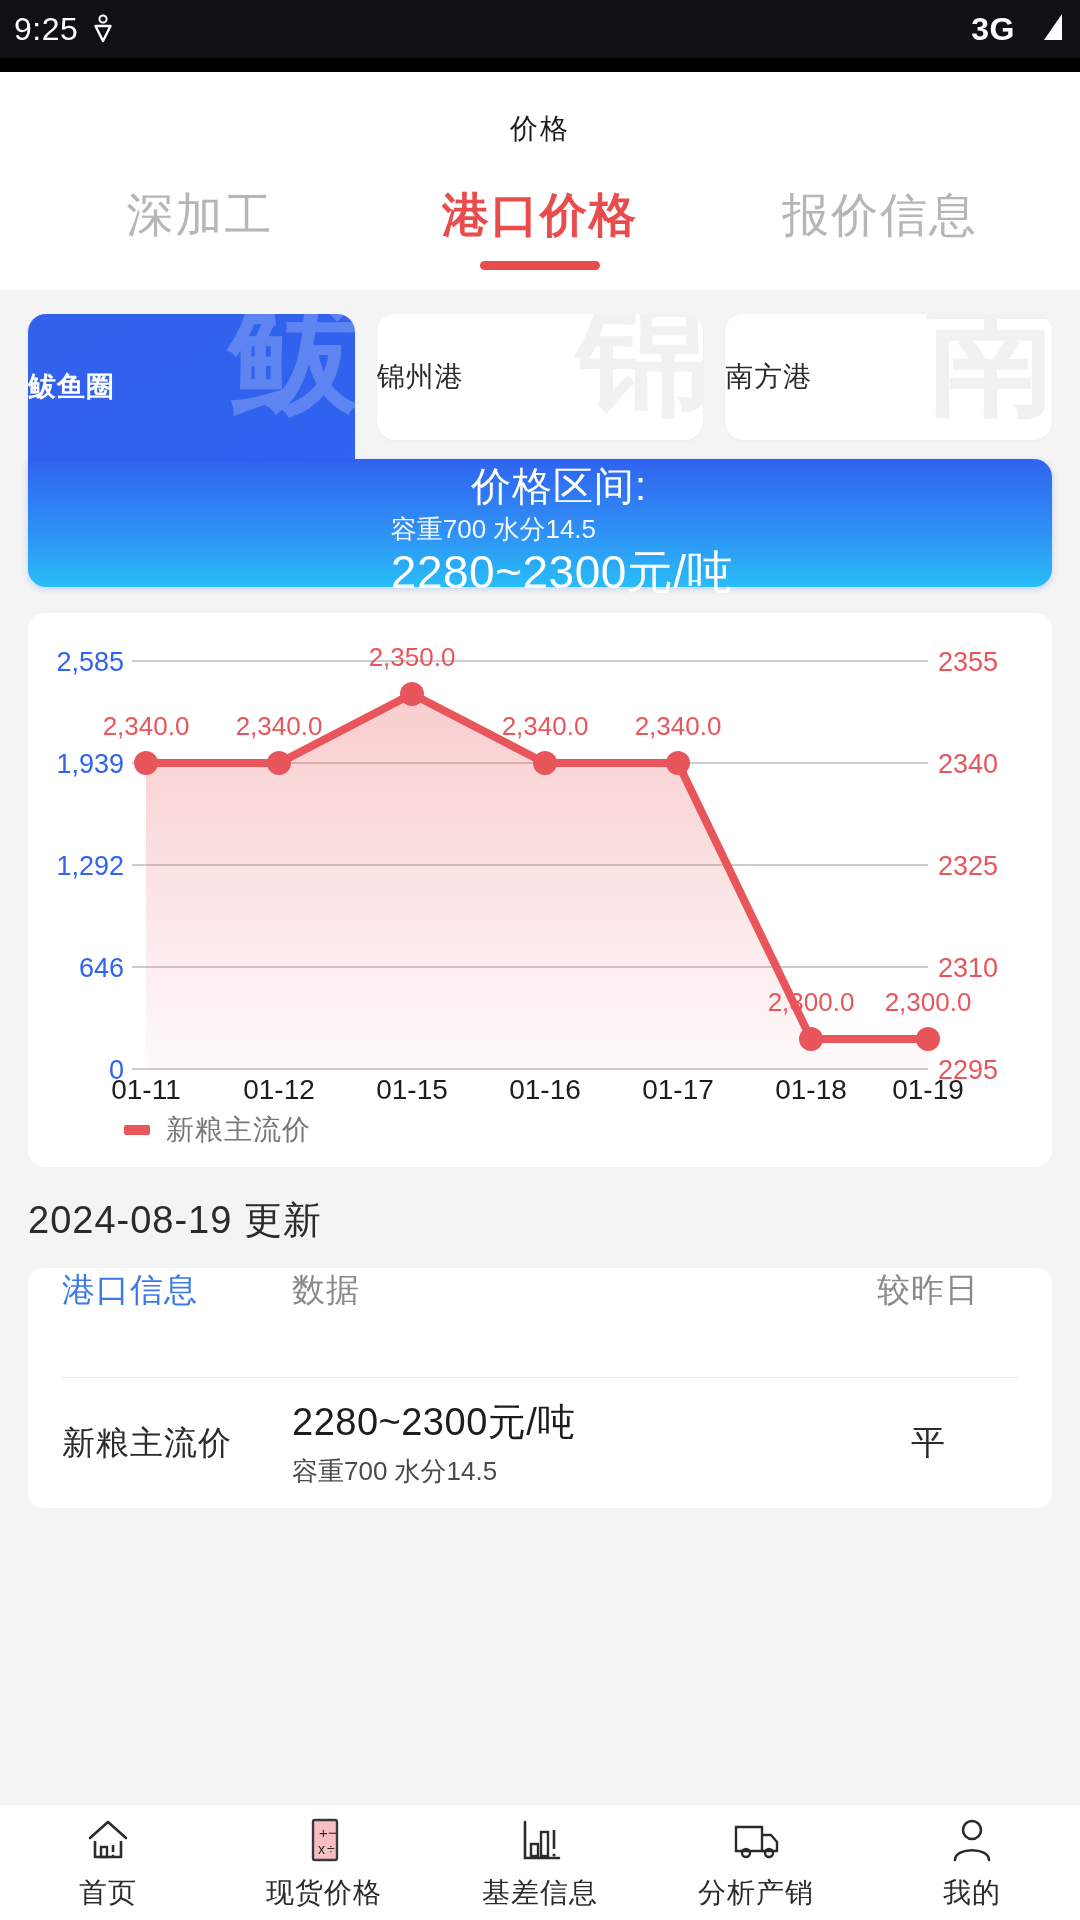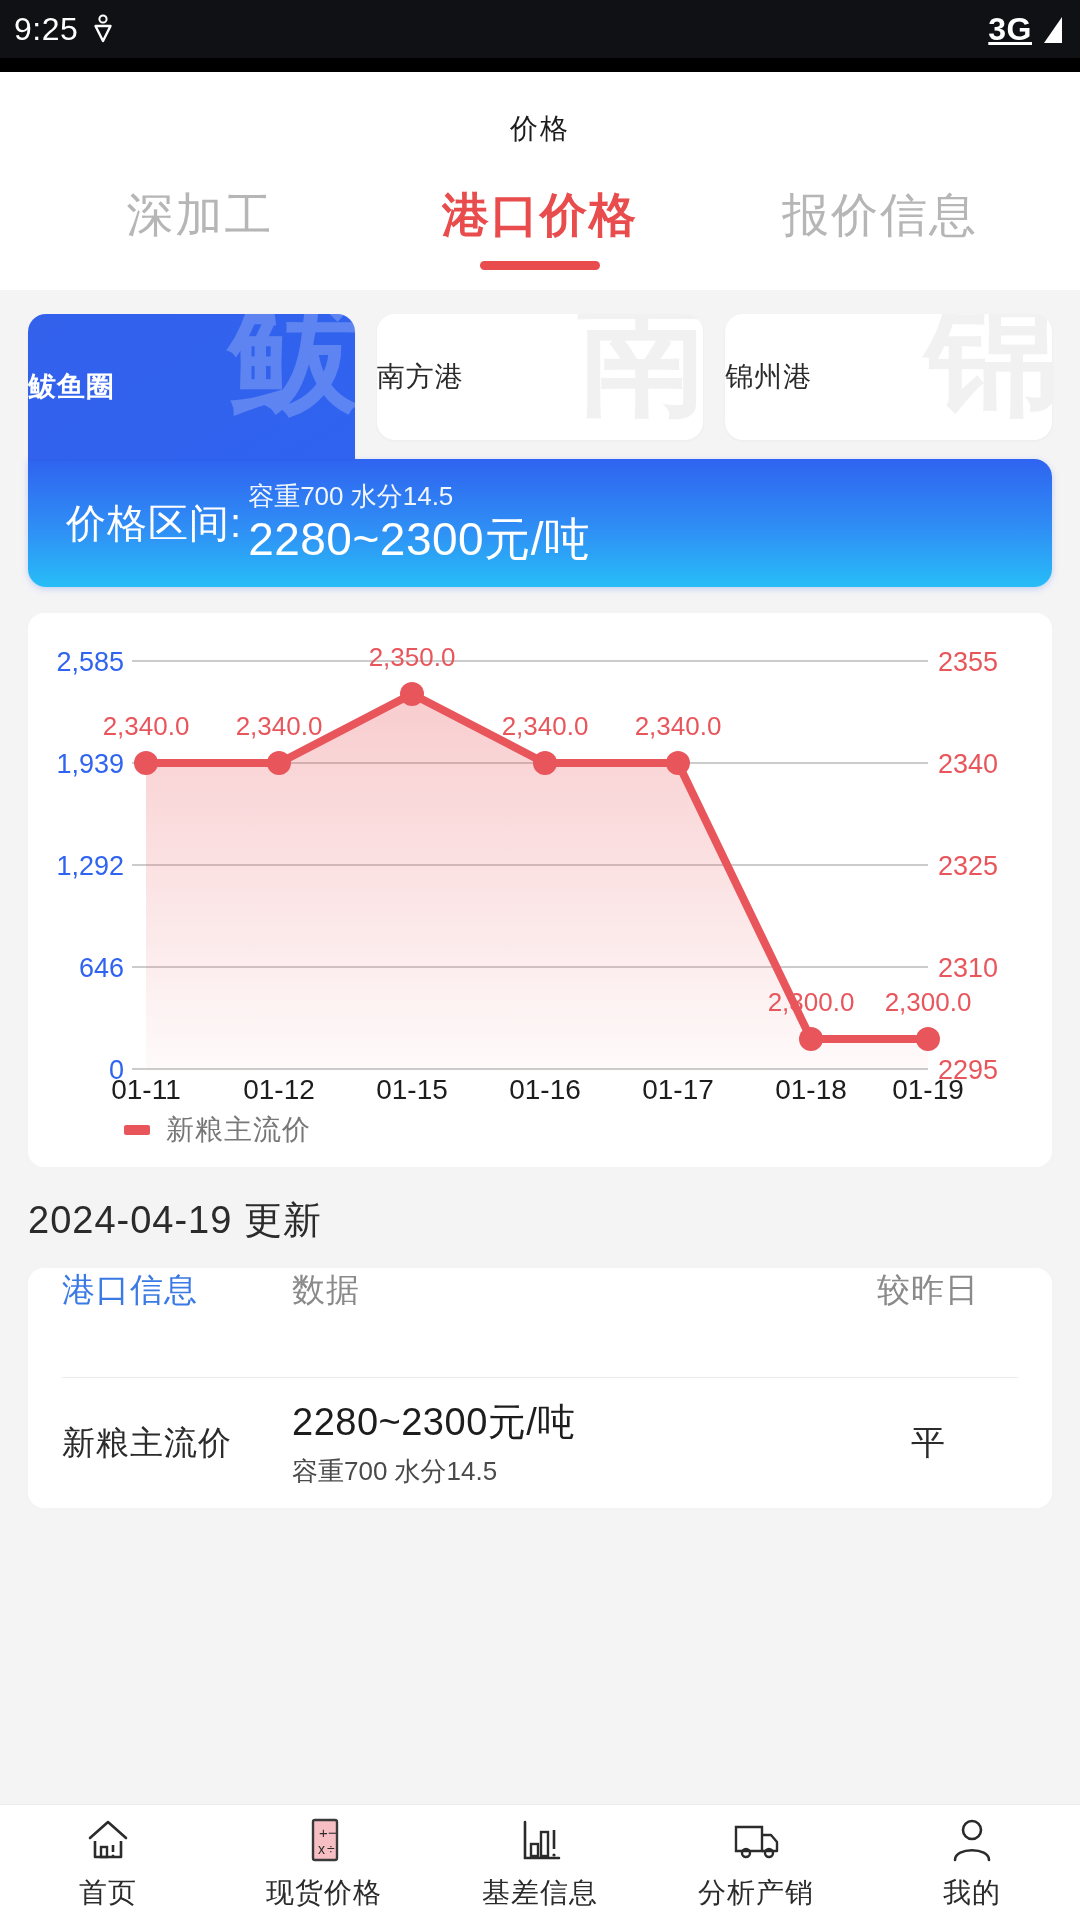--- a/index.html
+++ b/index.html
@@ -12,21 +12,21 @@
   }
 
   
   .statusbar{
     height:58px;width:1080px;background:#101114;color:#fff;
     display:flex;align-items:center;justify-content:space-between;
     padding:0 14px;
   }
   .sb-left{display:flex;align-items:center;gap:14px;}
   .sb-time{font-size:32px;letter-spacing:0.5px;}
-  .sb-right{display:flex;align-items:flex-end;gap:0;text-decoration:underline;}
+  .sb-right{display:flex;align-items:flex-start;gap:17px;}
   .sb-3g{font-size:32px;font-weight:600;letter-spacing:0.5px;}
   .statusbar svg{display:block;}
   .blackgap{height:14px;width:1080px;background:#000;}
 
   
   .header{background:#fff;width:1080px;}
   .page-title{
     text-align:center;font-size:28px;color:#1c1c1c;
     padding:38px 0 30px 0;letter-spacing:2px;
   }
@@ -75,20 +75,21 @@
   }
   .port-card.selected .port-watermark{color:rgba(255,255,255,0.22);}
 
   
   .price-banner{
     margin:0 28px;height:128px;border-radius:18px;
     background:linear-gradient(180deg,#2f63f0 0%,#2f8ff5 55%,#27bdf7 100%);
     border-top-left-radius:0;
     display:flex;align-items:center;padding:0 0 0 38px;position:relative;
     box-shadow:0 2px 6px rgba(46,99,240,0.25);
+    flex-direction:column;
   }
   .price-label{
     font-size:40px;color:#fff;letter-spacing:1px;white-space:nowrap;
   }
   .price-stack{display:flex;flex-direction:column;justify-content:center;margin-left:6px;}
   .price-spec{font-size:26px;color:#f2f7ff;line-height:1.2;margin-bottom:2px;}
   .price-value{font-size:46px;color:#fff;line-height:1.1;letter-spacing:0.5px;}
 
   
   .chart-card{
@@ -182,26 +183,26 @@
 
 <div class="content">
 
   <div class="port-wrap">
     <div class="port-row">
       <div class="port-card selected">
         <span class="port-watermark">鲅</span>
         <span class="port-name">鲅鱼圈</span>
       </div>
       <div class="port-card">
+        <span class="port-watermark">锦</span>
+        <span class="port-name">锦州港</span>
+      </div>
+      <div class="port-card">
         <span class="port-watermark">南</span>
         <span class="port-name">南方港</span>
-      </div>
-      <div class="port-card">
-        <span class="port-watermark">锦</span>
-        <span class="port-name">锦州港</span>
       </div>
     </div>
   </div>
 
   <div class="price-banner">
     <span class="price-label">价格区间:</span>
     <span class="price-stack">
       <span class="price-spec">容重700 水分14.5</span>
       <span class="price-value">2280~2300元/吨</span>
     </span>
@@ -275,21 +276,21 @@
           <text x="900" y="468">01-19</text>
         </g>
       </svg>
     </div>
     <div class="legend">
       <span class="legend-swatch"></span>
       <span class="legend-text">新粮主流价</span>
     </div>
   </div>
 
-  <div class="update-line">2024-04-19 更新</div>
+  <div class="update-line">2024-08-19 更新</div>
 
   <div class="table-card">
     <div class="table-head">
       <span class="th col1">港口信息</span>
       <span class="th col2">数据</span>
       <span class="th col3">较昨日</span>
     </div>
     <div class="table-row">
       <span class="td col1">新粮主流价</span>
       <span class="td col2">

